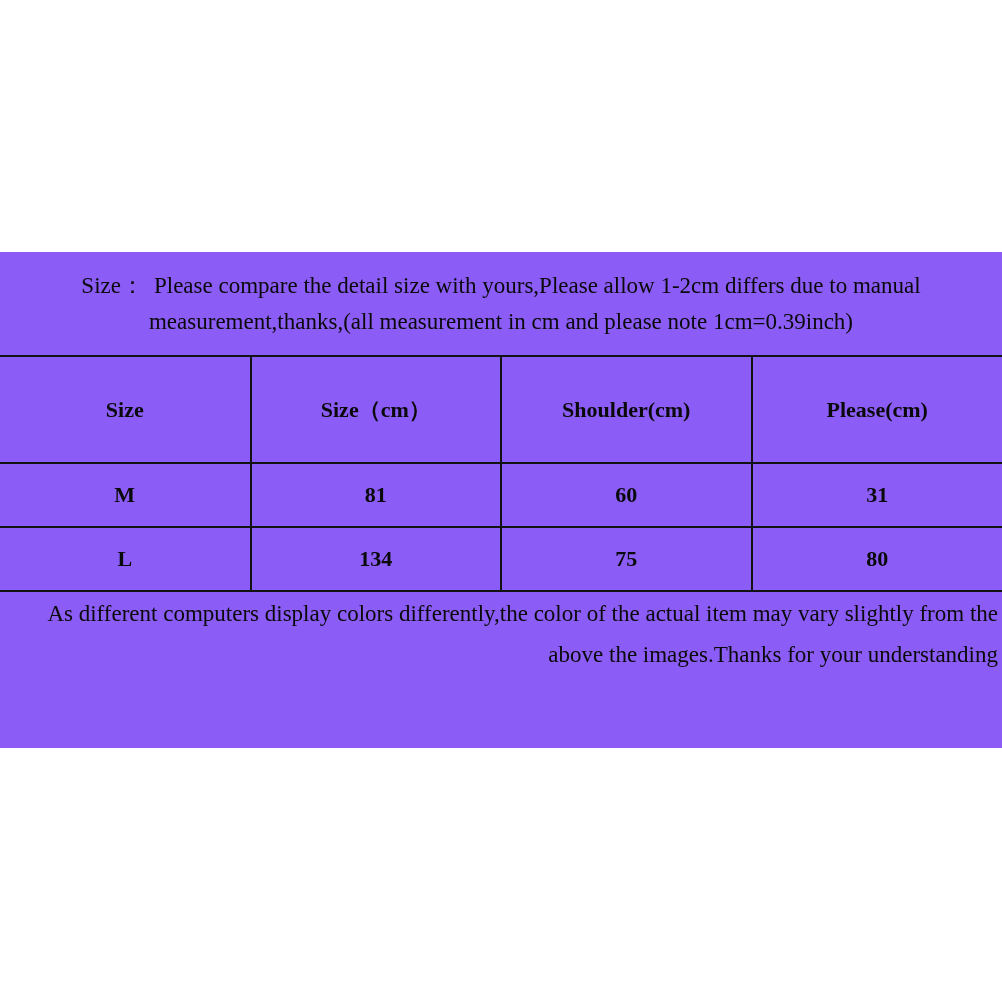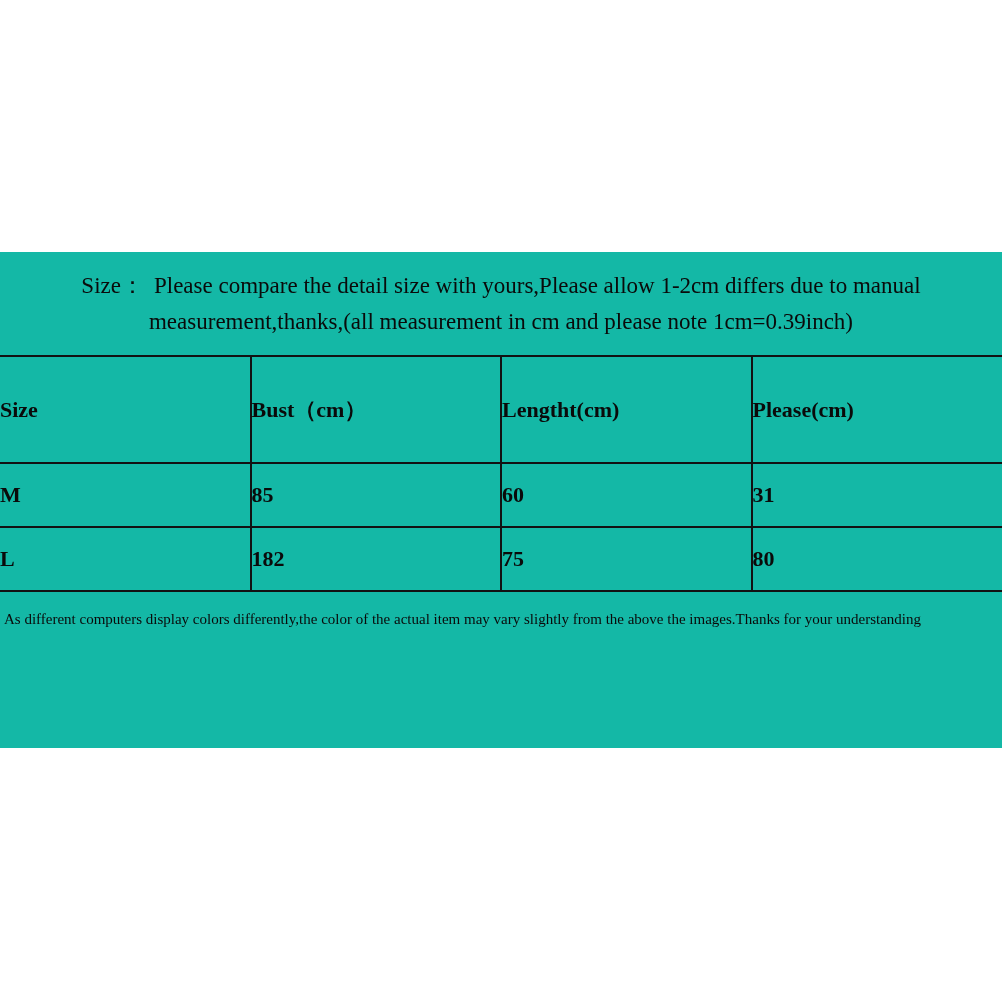--- a/index.html
+++ b/index.html
@@ -3,88 +3,88 @@
 <meta charset="utf-8">
 <style>
   * { margin:0; padding:0; box-sizing:border-box; }
   html,body { width:1002px; height:1002px; background:#ffffff; overflow:hidden; }
   body { font-family:"Liberation Serif", "DejaVu Serif", serif; color:#000000; }
 
   .panel {
     position:absolute;
     top:252px; left:0;
     width:1002px; height:496px;
-    background:#14b8a6;
+    background:#8b5cf6;
   }
 
   .size-note {
     height:103px;
     padding:16px 38px 0 38px;
     text-align:center;
     font-size:23px;
     line-height:36px;
     color:#0a0a0a;
   }
   .size-note .label { margin-right:10px; }
 
   table.size-chart {
     width:100%;
     table-layout:fixed;
     border-collapse:collapse;
   }
   table.size-chart th,
   table.size-chart td {
     border:2px solid #121212;
-    text-align:left;
+    text-align:center;
     vertical-align:middle;
     font-weight:bold;
     font-size:22px;
     color:#0a0a0a;
   }
   table.size-chart th { height:107px; }
   table.size-chart td { height:64px; }
   table.size-chart th:first-child,
   table.size-chart td:first-child { border-left:none; }
   table.size-chart th:last-child,
   table.size-chart td:last-child { border-right:none; }
 
   .disclaimer {
     padding:1px 4px 0 4px;
-    text-align:left;
-    font-size:15px;
-    line-height:53px;
+    text-align:right;
+    font-size:23px;
+    line-height:41px;
     color:#0a0a0a;
   }
 </style>
 </head>
 <body>
 
 <div class="panel">
 
   <p class="size-note"><span class="label">Size：</span><span>Please compare the detail size with yours,Please allow 1-2cm differs due to manual measurement,thanks,(all measurement in cm and please note 1cm=0.39inch)</span></p>
 
   <table class="size-chart">
     <thead>
       <tr>
         <th>Size</th>
-        <th>Bust（cm）</th>
-        <th>Lengtht(cm)</th>
+        <th>Size（cm）</th>
+        <th>Shoulder(cm)</th>
         <th>Please(cm)</th>
       </tr>
     </thead>
     <tbody>
       <tr>
         <td>M</td>
-        <td>85</td>
+        <td>81</td>
         <td>60</td>
         <td>31</td>
       </tr>
       <tr>
         <td>L</td>
-        <td>182</td>
+        <td>134</td>
         <td>75</td>
         <td>80</td>
       </tr>
     </tbody>
   </table>
 
   <p class="disclaimer">As different computers display colors differently,the color of the actual item may vary slightly from the above the images.Thanks for your understanding</p>
 
 </div>
 

